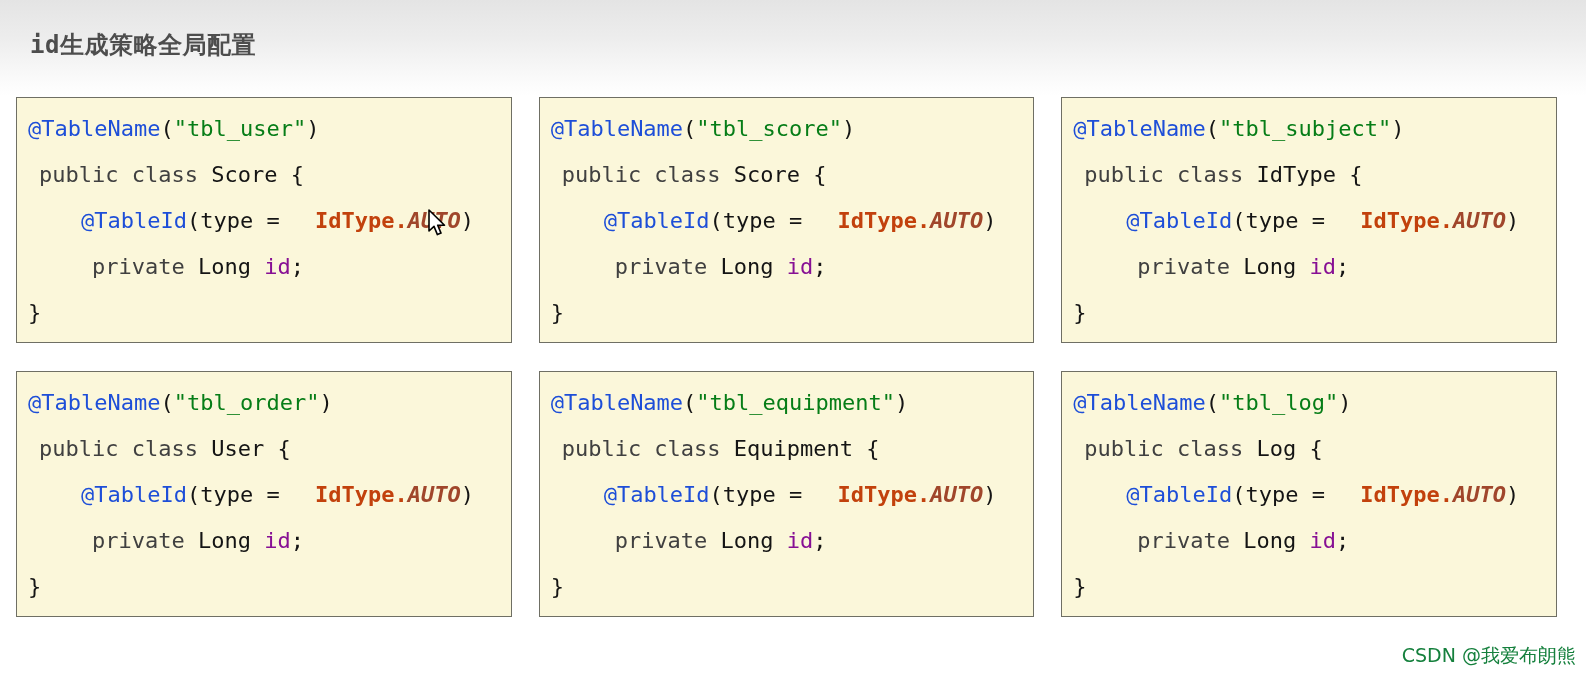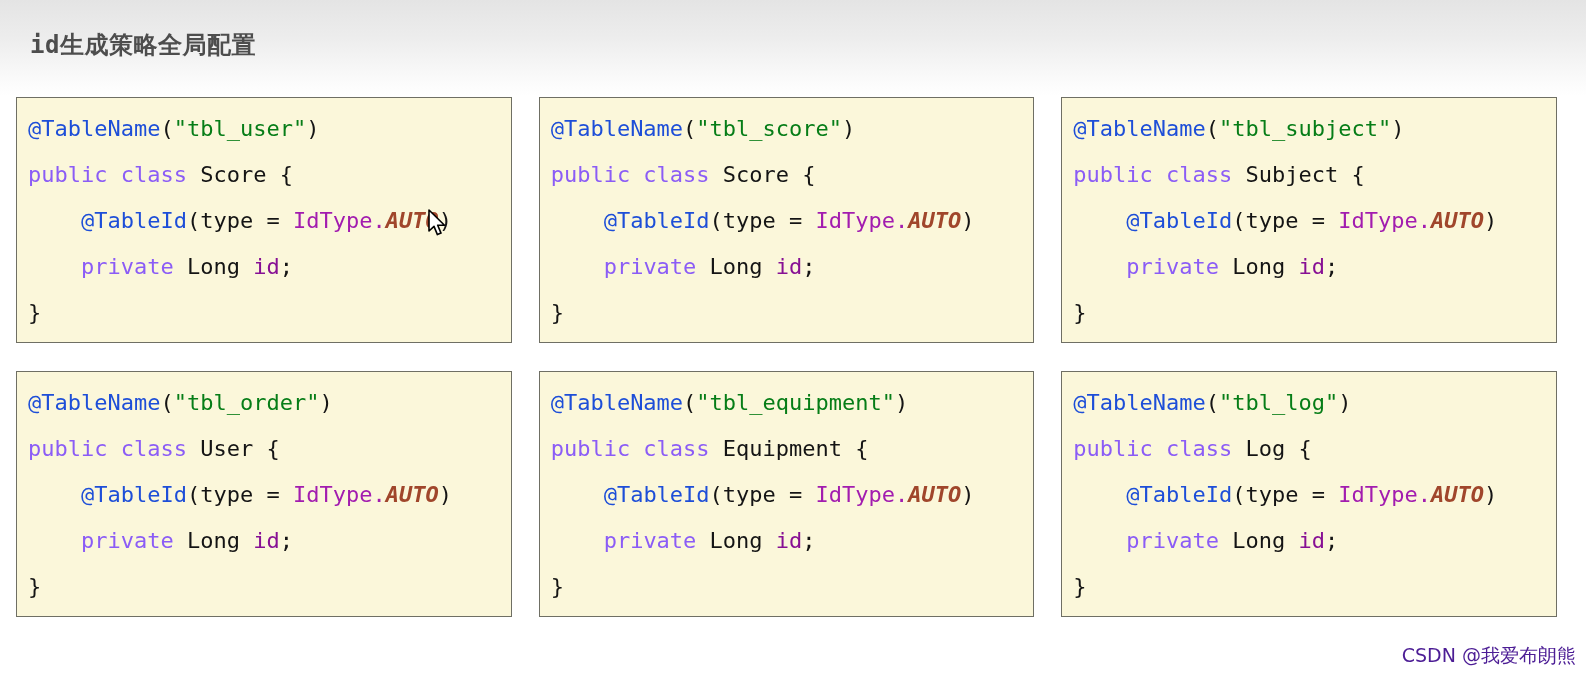--- a/index.html
+++ b/index.html
@@ -35,29 +35,29 @@
   }
   .code-line {
     display: block;
     white-space: pre;
     font-family: "DejaVu Sans Mono", "Liberation Mono", monospace;
     font-size: 22px;
     line-height: 46px;
     color: #141414;
   }
   .tok-ann   { color: #1d4ed8; }
-  .tok-kw    { color: #8b5cf6; }
+  .tok-kw    { color: #404040; margin-left: 11px; }
   .tok-str   { color: #067D17; }
   .tok-pln   { color: #141414; }
-  .tok-const { color: #a21caf; font-weight: normal; }
+  .tok-const { color: #c2410c; font-weight: bold; margin-left: 22px; }
   .tok-const-italic { color: #A0462B; font-weight: bold; font-style: italic; }
   .tok-field { color: #871094; }
   .watermark {
     position: absolute; right: 10px; bottom: 8px;
-    font-size: 19px; color: #4c1d95;
+    font-size: 19px; color: #15803d;
     font-family: "DejaVu Sans", sans-serif;
   }
   .mouse-cursor {
     position: absolute; left: 426px; top: 209px;
     width: 22px; height: 30px;
     pointer-events: none;
   }
 </style>
 </head>
 <body>
@@ -79,21 +79,21 @@
   <div class="code-card">
     <span class="code-line"><span class="tok-ann">@TableName</span><span class="tok-pln">(</span><span class="tok-str">"tbl_score"</span><span class="tok-pln">)</span></span>
     <span class="code-line"><span class="tok-kw">public class</span><span class="tok-pln"> Score {</span></span>
     <span class="code-line"><span class="tok-pln">    </span><span class="tok-ann">@TableId</span><span class="tok-pln">(type = </span><span class="tok-const">IdType.</span><span class="tok-const-italic">AUTO</span><span class="tok-pln">)</span></span>
     <span class="code-line"><span class="tok-pln">    </span><span class="tok-kw">private</span><span class="tok-pln"> Long </span><span class="tok-field">id</span><span class="tok-pln">;</span></span>
     <span class="code-line"><span class="tok-pln">}</span></span>
   </div>
 
   <div class="code-card">
     <span class="code-line"><span class="tok-ann">@TableName</span><span class="tok-pln">(</span><span class="tok-str">"tbl_subject"</span><span class="tok-pln">)</span></span>
-    <span class="code-line"><span class="tok-kw">public class</span><span class="tok-pln"> Subject {</span></span>
+    <span class="code-line"><span class="tok-kw">public class</span><span class="tok-pln"> IdType {</span></span>
     <span class="code-line"><span class="tok-pln">    </span><span class="tok-ann">@TableId</span><span class="tok-pln">(type = </span><span class="tok-const">IdType.</span><span class="tok-const-italic">AUTO</span><span class="tok-pln">)</span></span>
     <span class="code-line"><span class="tok-pln">    </span><span class="tok-kw">private</span><span class="tok-pln"> Long </span><span class="tok-field">id</span><span class="tok-pln">;</span></span>
     <span class="code-line"><span class="tok-pln">}</span></span>
   </div>
 
   <div class="code-card">
     <span class="code-line"><span class="tok-ann">@TableName</span><span class="tok-pln">(</span><span class="tok-str">"tbl_order"</span><span class="tok-pln">)</span></span>
     <span class="code-line"><span class="tok-kw">public class</span><span class="tok-pln"> User {</span></span>
     <span class="code-line"><span class="tok-pln">    </span><span class="tok-ann">@TableId</span><span class="tok-pln">(type = </span><span class="tok-const">IdType.</span><span class="tok-const-italic">AUTO</span><span class="tok-pln">)</span></span>
     <span class="code-line"><span class="tok-pln">    </span><span class="tok-kw">private</span><span class="tok-pln"> Long </span><span class="tok-field">id</span><span class="tok-pln">;</span></span>

